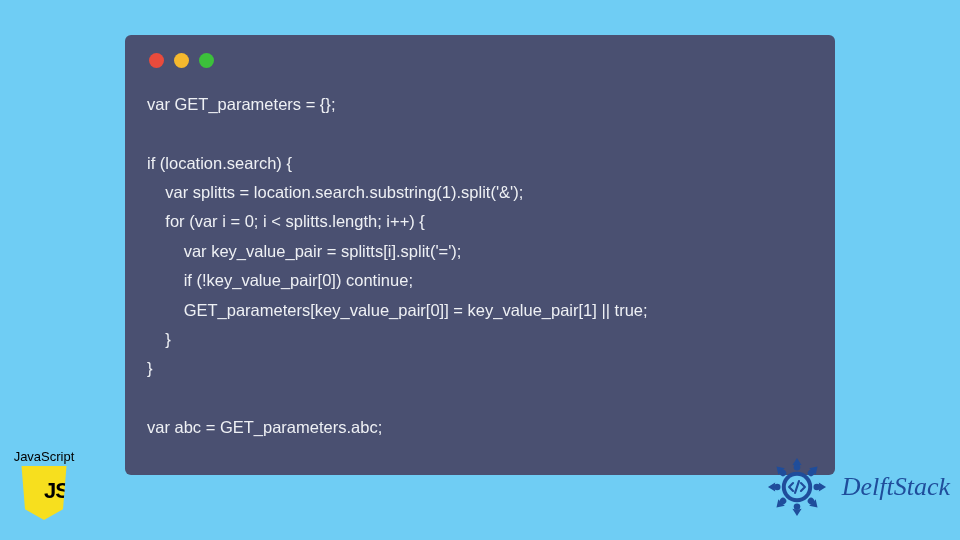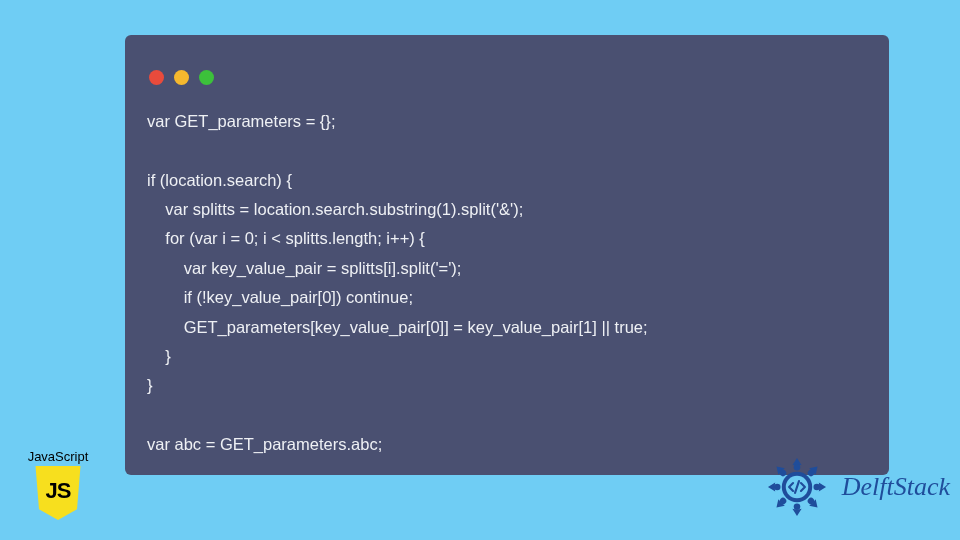--- a/index.html
+++ b/index.html
@@ -8,25 +8,25 @@
     height: 540px;
     background: #6fcdf4;
     font-family: Arial, Helvetica, sans-serif;
     position: relative;
     overflow: hidden;
   }
   .code-window {
     position: absolute;
     left: 125px;
     top: 35px;
-    width: 764px;
+    width: 710px;
     height: 440px;
     background: #4a5071;
     border-radius: 6px;
-    padding: 35px 22px 20px 22px;
+    padding: 18px 22px 20px 22px;
   }
   .traffic-lights {
     display: flex;
     gap: 10px;
     margin-bottom: 22px;
     margin-left: 2px;
   }
   .dot {
     width: 15px;
     height: 15px;
@@ -39,41 +39,41 @@
     color: #eef0f4;
     font-family: Arial, Helvetica, sans-serif;
     font-size: 16.5px;
     line-height: 1.78;
     white-space: pre;
   }
 
   
   .js-badge {
     position: absolute;
-    left: 20px;
+    left: 6px;
     bottom: 20px;
     width: 76px;
     text-align: center;
   }
   .js-label {
     font-size: 13px;
     color: #000;
     margin-bottom: 2px;
     font-weight: 500;
   }
   .js-shield {
     width: 50px;
     height: 54px;
     margin: 0 auto;
     background: #f7df1e;
     position: relative;
     clip-path: polygon(5% 0, 95% 0, 88% 80%, 50% 100%, 12% 80%);
     display: flex;
     align-items: center;
-    justify-content: center;
+    justify-content: flex-end;
   }
   .js-shield span {
     font-weight: 900;
     font-size: 22px;
     color: #000;
     letter-spacing: -1px;
     margin-top: -4px;
   }
 
   

